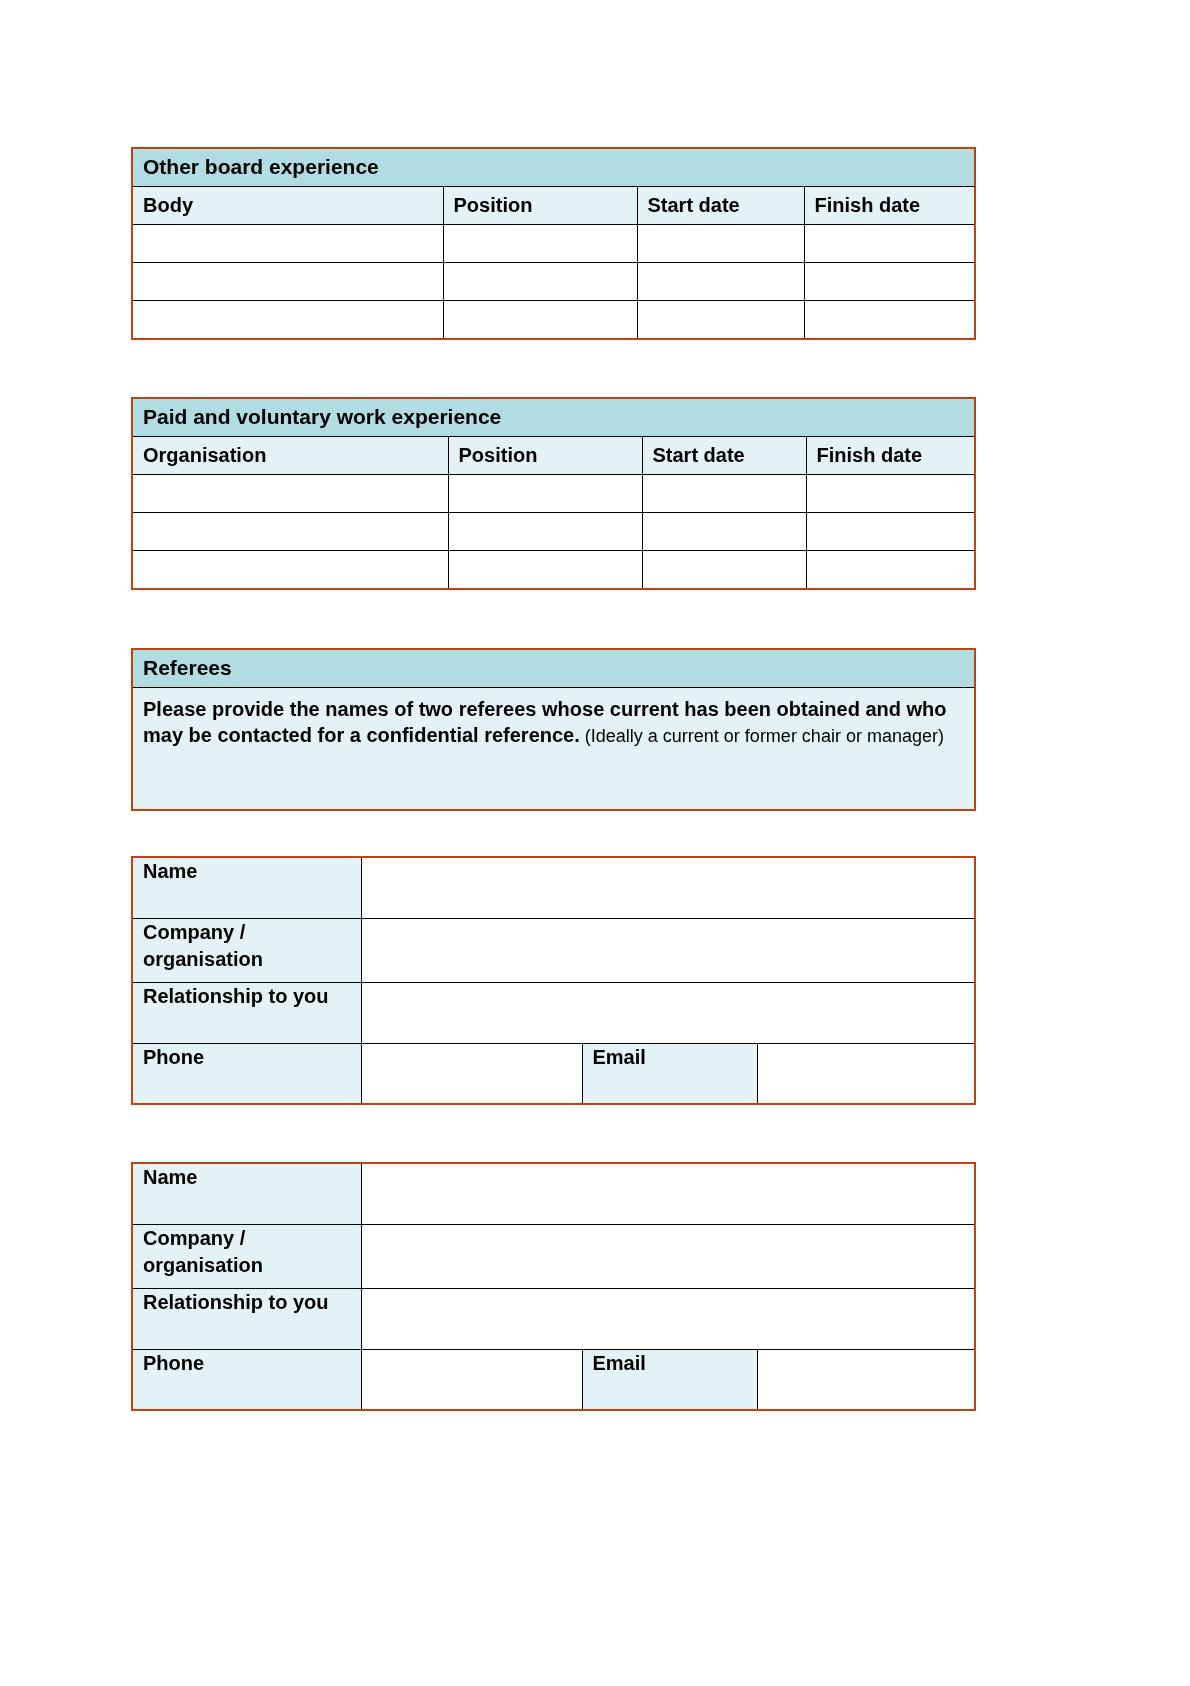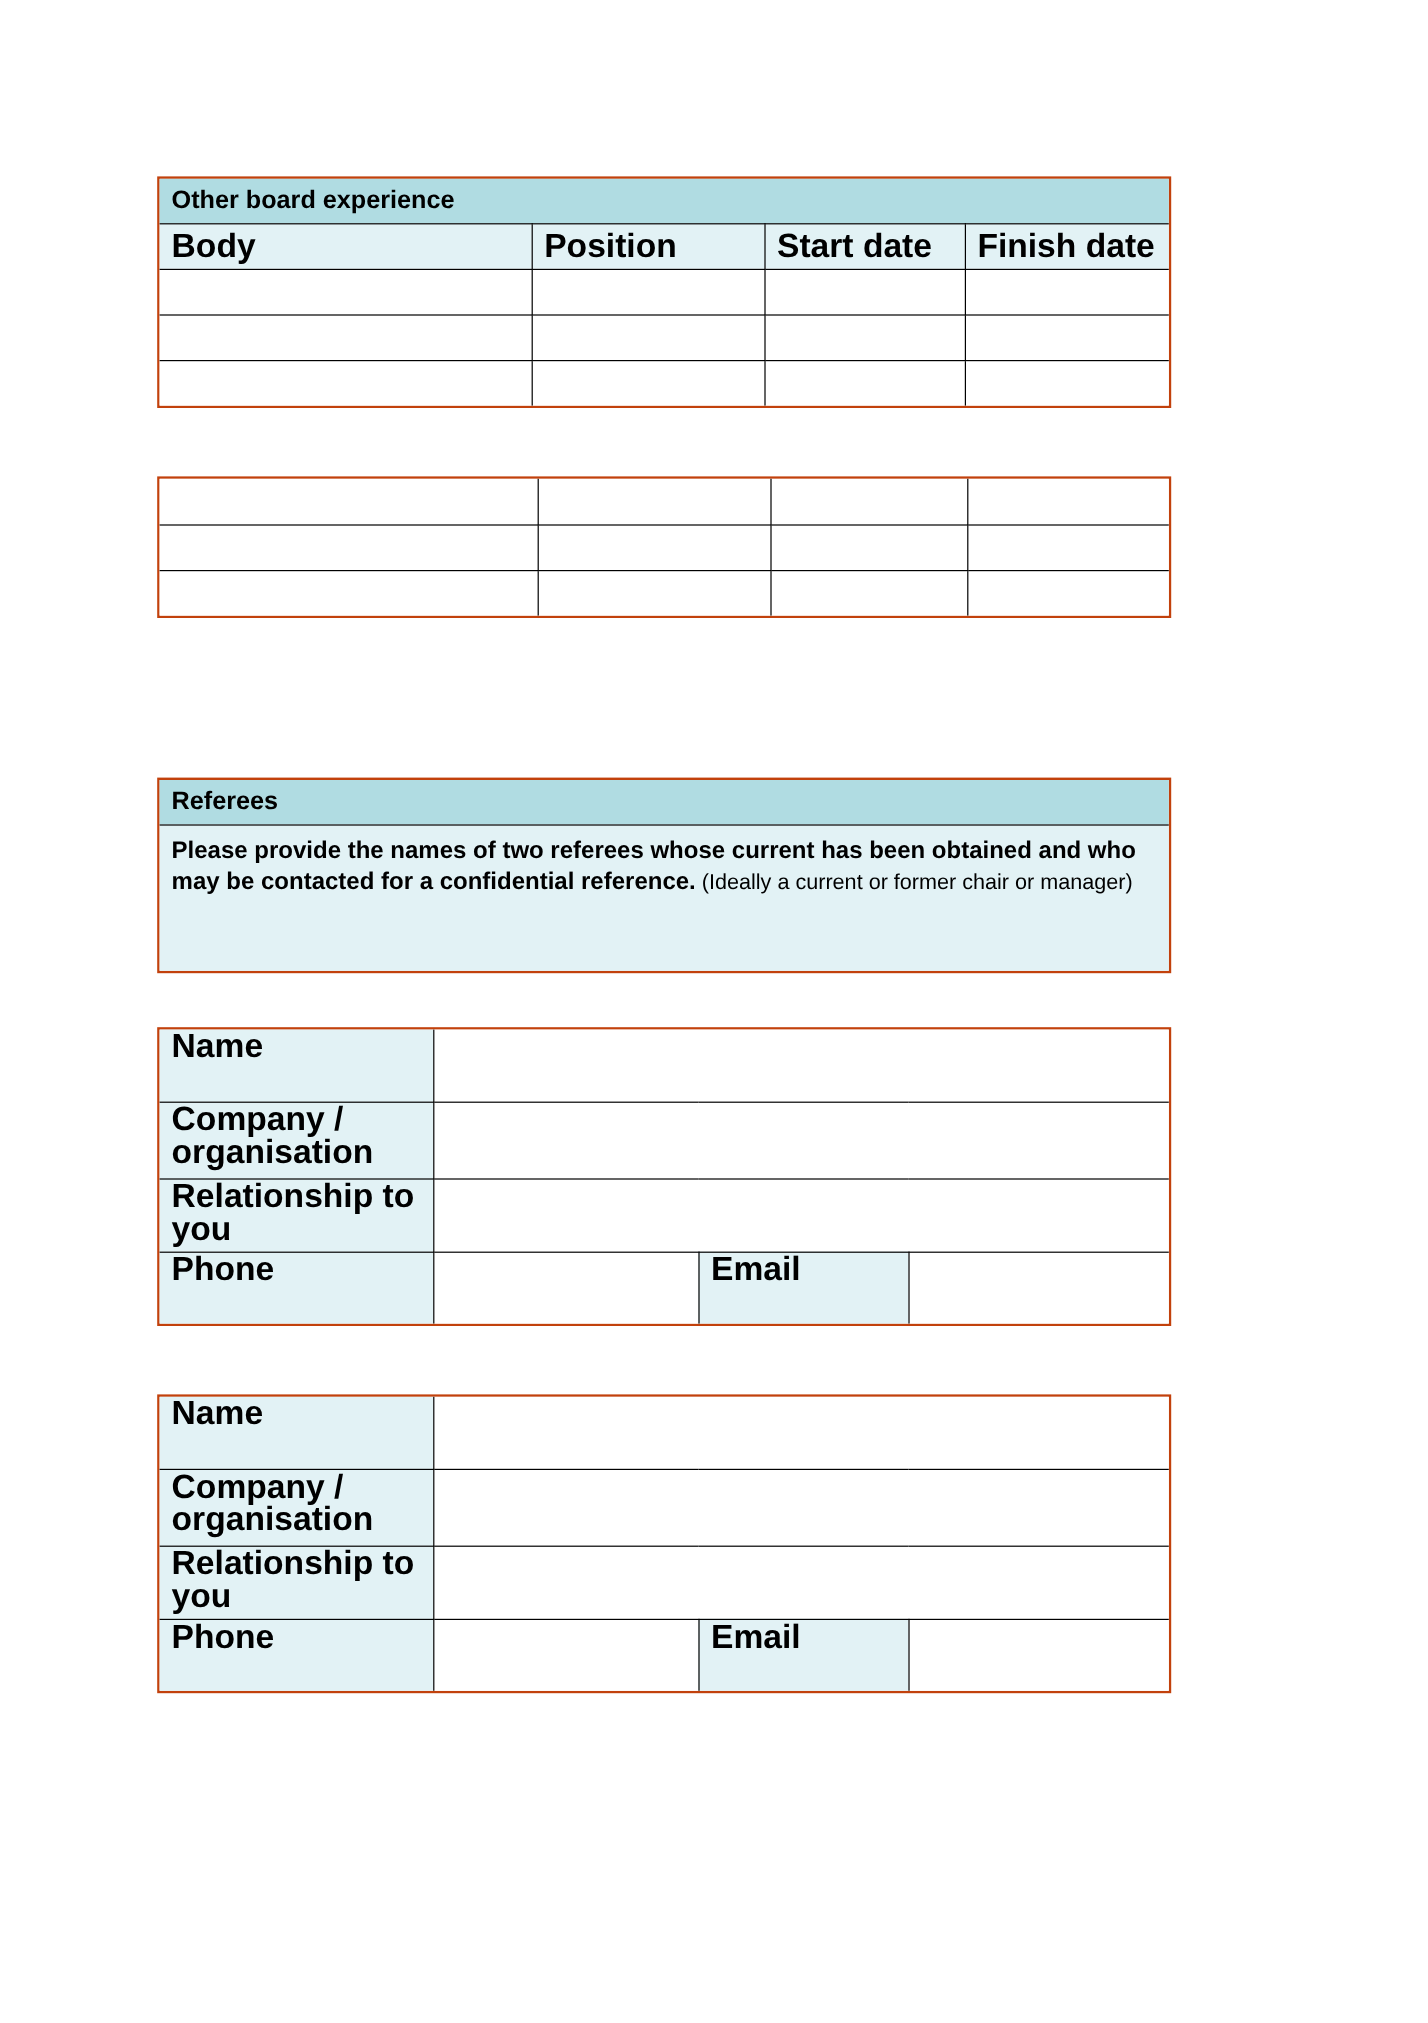--- a/index.html
+++ b/index.html
@@ -1,19 +1,19 @@
 <!DOCTYPE html>
 <html><head>
 <meta charset="utf-8">
 <style>
   html, body { margin:0; padding:0; background:#ffffff; }
   body { width:1190px; height:1686px; position:relative; font-family:"Liberation Sans", sans-serif; color:#000; }
   .tbl { position:absolute; left:131px; width:845px; border:2px solid #c2410c; box-sizing:border-box; }
   table { border-collapse:collapse; width:100%; table-layout:fixed; }
-  td, th { border:1.5px solid #000; box-sizing:border-box; padding:0 10px; text-align:left; vertical-align:middle; font-size:28px; font-weight:bold; }
+  td, th { border:1.5px solid #000; box-sizing:border-box; padding:0 10px; text-align:left; vertical-align:middle; font-size:20px; font-weight:bold; }
   table tr:first-child td, table tr:first-child th { border-top:none; }
   table td:first-child, table th:first-child { border-left:none; }
   table td:last-child, table th:last-child { border-right:none; }
   table tr:last-child td { border-bottom:none; }
   .title { background:#b0dce2; font-size:21px; height:37px; }
   .hdr { background:#e2f2f5; height:38px; }
   .empty { background:#fff; height:38px; }
   .lbl { background:#e2f2f5; vertical-align:top; padding-top:0; line-height:27px; }
   .val { background:#fff; }
   .intro { background:#e2f2f5; font-size:20px; line-height:26px; vertical-align:top; padding:8px 10px; height:122px; }
@@ -64,20 +64,29 @@
 
 <div class="tbl" style="top:397px;">
   <table>
     <colgroup>
         <col style="width:315px">
         <col style="width:194px">
         <col style="width:164px">
         <col>
       </colgroup>
     <tbody>
+        <tr>
+          <th colspan="4" class="title">Paid and voluntary work experience</th>
+        </tr>
+    <tr>
+      <th class="hdr">Organisation</th>
+      <th class="hdr">Position</th>
+      <th class="hdr">Start date</th>
+      <th class="hdr">Finish date</th>
+    </tr>
     <tr>
       <td class="empty"></td>
       <td class="empty"></td>
       <td class="empty"></td>
       <td class="empty"></td>
     </tr>
     <tr>
       <td class="empty"></td>
       <td class="empty"></td>
       <td class="empty"></td>

